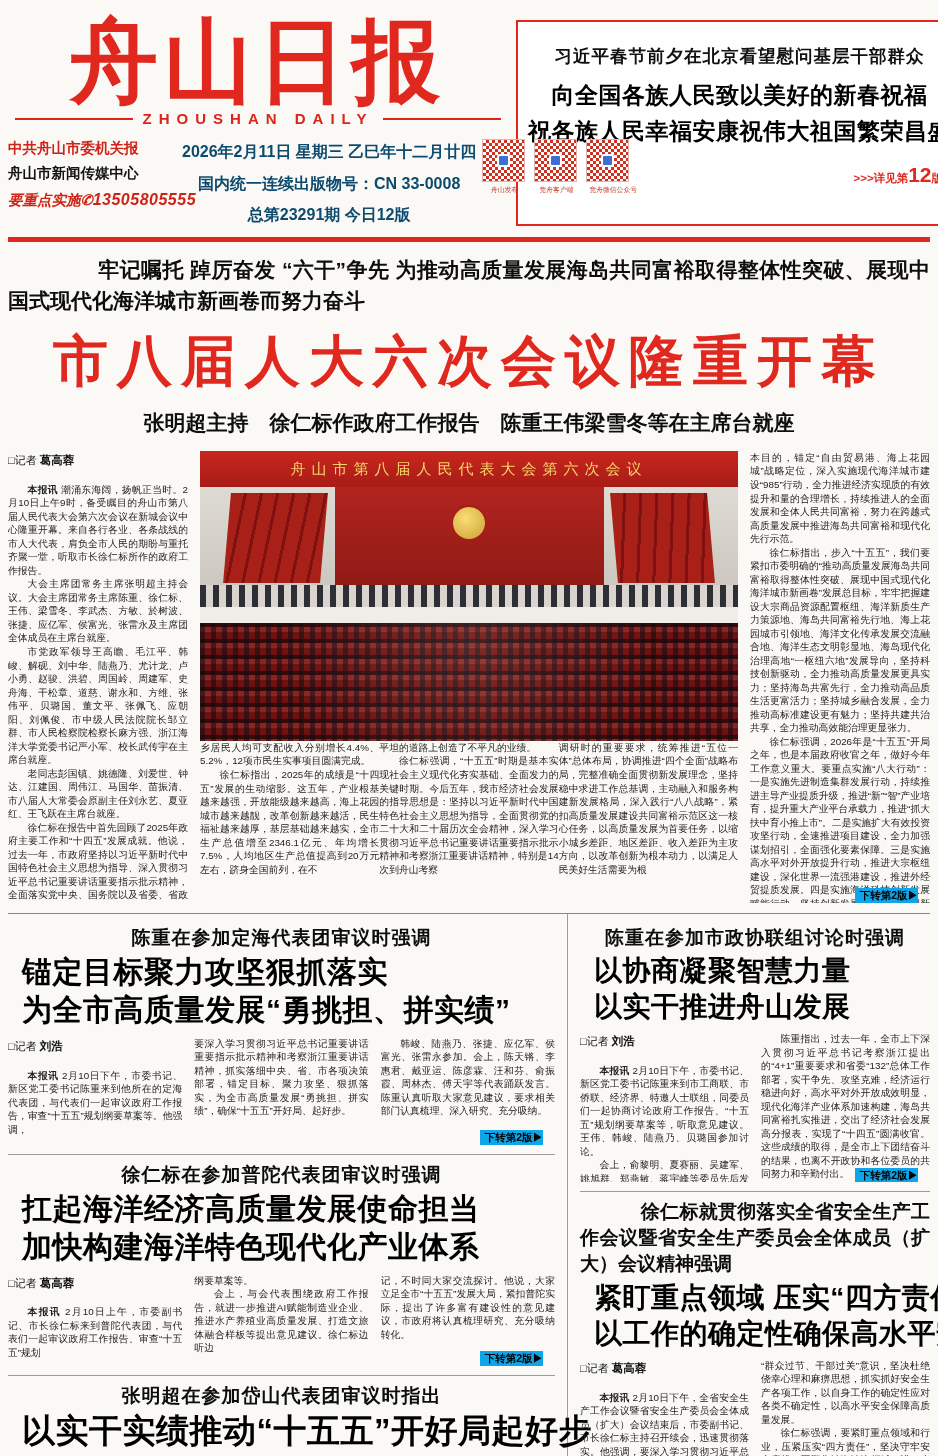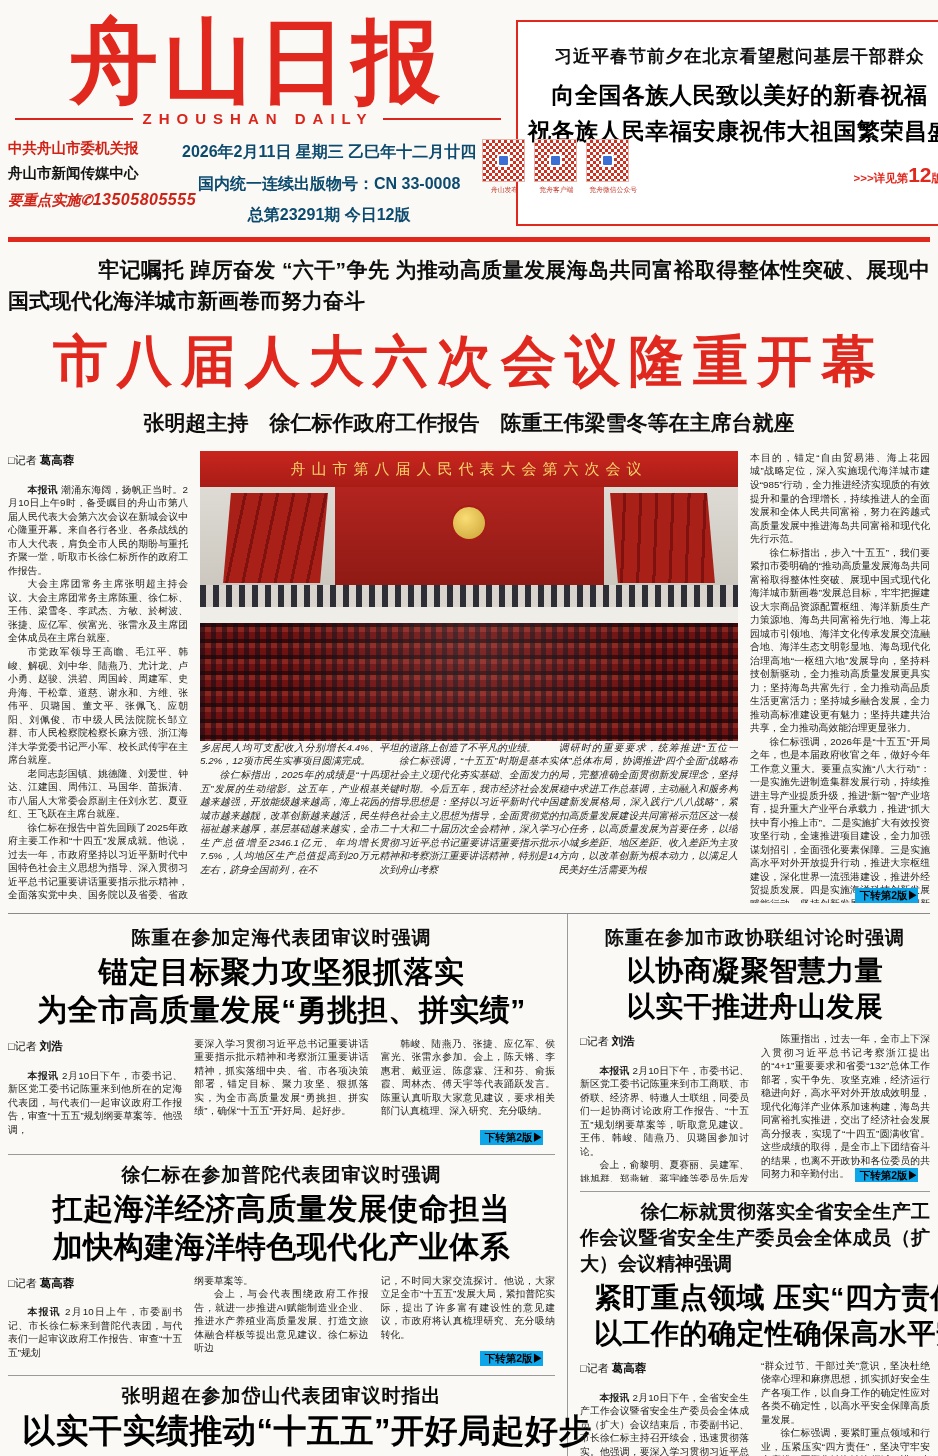--- a/index.html
+++ b/index.html
@@ -115,32 +115,32 @@
     background-color: #6e1211;
     background-image:
       radial-gradient(circle at 50% 20%, rgba(255,255,255,.10), transparent 65%),
       repeating-linear-gradient(90deg, rgba(12,12,22,.55) 0 5px, transparent 5px 11px),
       repeating-linear-gradient(180deg, rgba(0,0,0,.5) 0 4px, rgba(190,70,55,.35) 4px 9px, transparent 9px 16px);
   }
   .caption { display: flex; justify-content: center; gap: 16px; align-items: baseline; padding: 6px 0 5px 0; font-size: 11px; }
   .caption .cap-main { font-weight: 800; }
   .caption .cap-credit-label { color: #777; }
   .caption .cap-credit-name { font-weight: 800; }
-  .mid-cols { display: flex; gap: 0; flex: 1; overflow: hidden; font-style: italic; }
+  .mid-cols { display: flex; gap: 0; flex: 1; overflow: hidden; }
   .mcol { flex: 1; overflow: hidden; }
 
   
   .bottom { display: flex; margin: 10px 8px 0 8px; border-top: 1.5px solid #8a8a8a; }
   .bl { width: 560px; border-right: 1px solid #9a9a9a; padding: 6px 12px 0 0; }
   .br { flex: 1; padding: 6px 0 0 12px; min-width: 0; }
   .art-divider { border: none; border-top: 1px solid #9a9a9a; margin: 9px 0 7px 0; }
 
   .a-kicker { font-size: 19px; font-weight: 700; text-align: center; margin: 5px 0 3px 0; letter-spacing: 1px; color: #0d0d0d; }
   .a-kicker.long { text-align: justify; text-indent: 3.2em; line-height: 1.38; letter-spacing: 0; }
-  .a-h { font-size: 30px; font-weight: 900; text-align: center; letter-spacing: 0.5px; line-height: 1.18; margin: 3px 14px; color: #000; white-space: nowrap; }
+  .a-h { font-size: 30px; font-weight: 900; text-align: left; letter-spacing: 0.5px; line-height: 1.18; margin: 3px 14px; color: #000; white-space: nowrap; }
   .a-h.xl { font-size: 33px; }
   .br .a-h { font-size: 28px; }
   .a-body { display: flex; gap: 12px; margin-top: 9px; font-size: 9.8px; line-height: 1.38; text-align: justify; color: #222; position: relative; overflow: hidden; }
   .acol { flex: 1; overflow: hidden; }
   .h108 { height: 108px; } .h92 { height: 92px; } .h48 { height: 46px; }
   .h150 { height: 150px; } .h140 { height: 140px; }
 </style>
 </head>
 <body>
 

